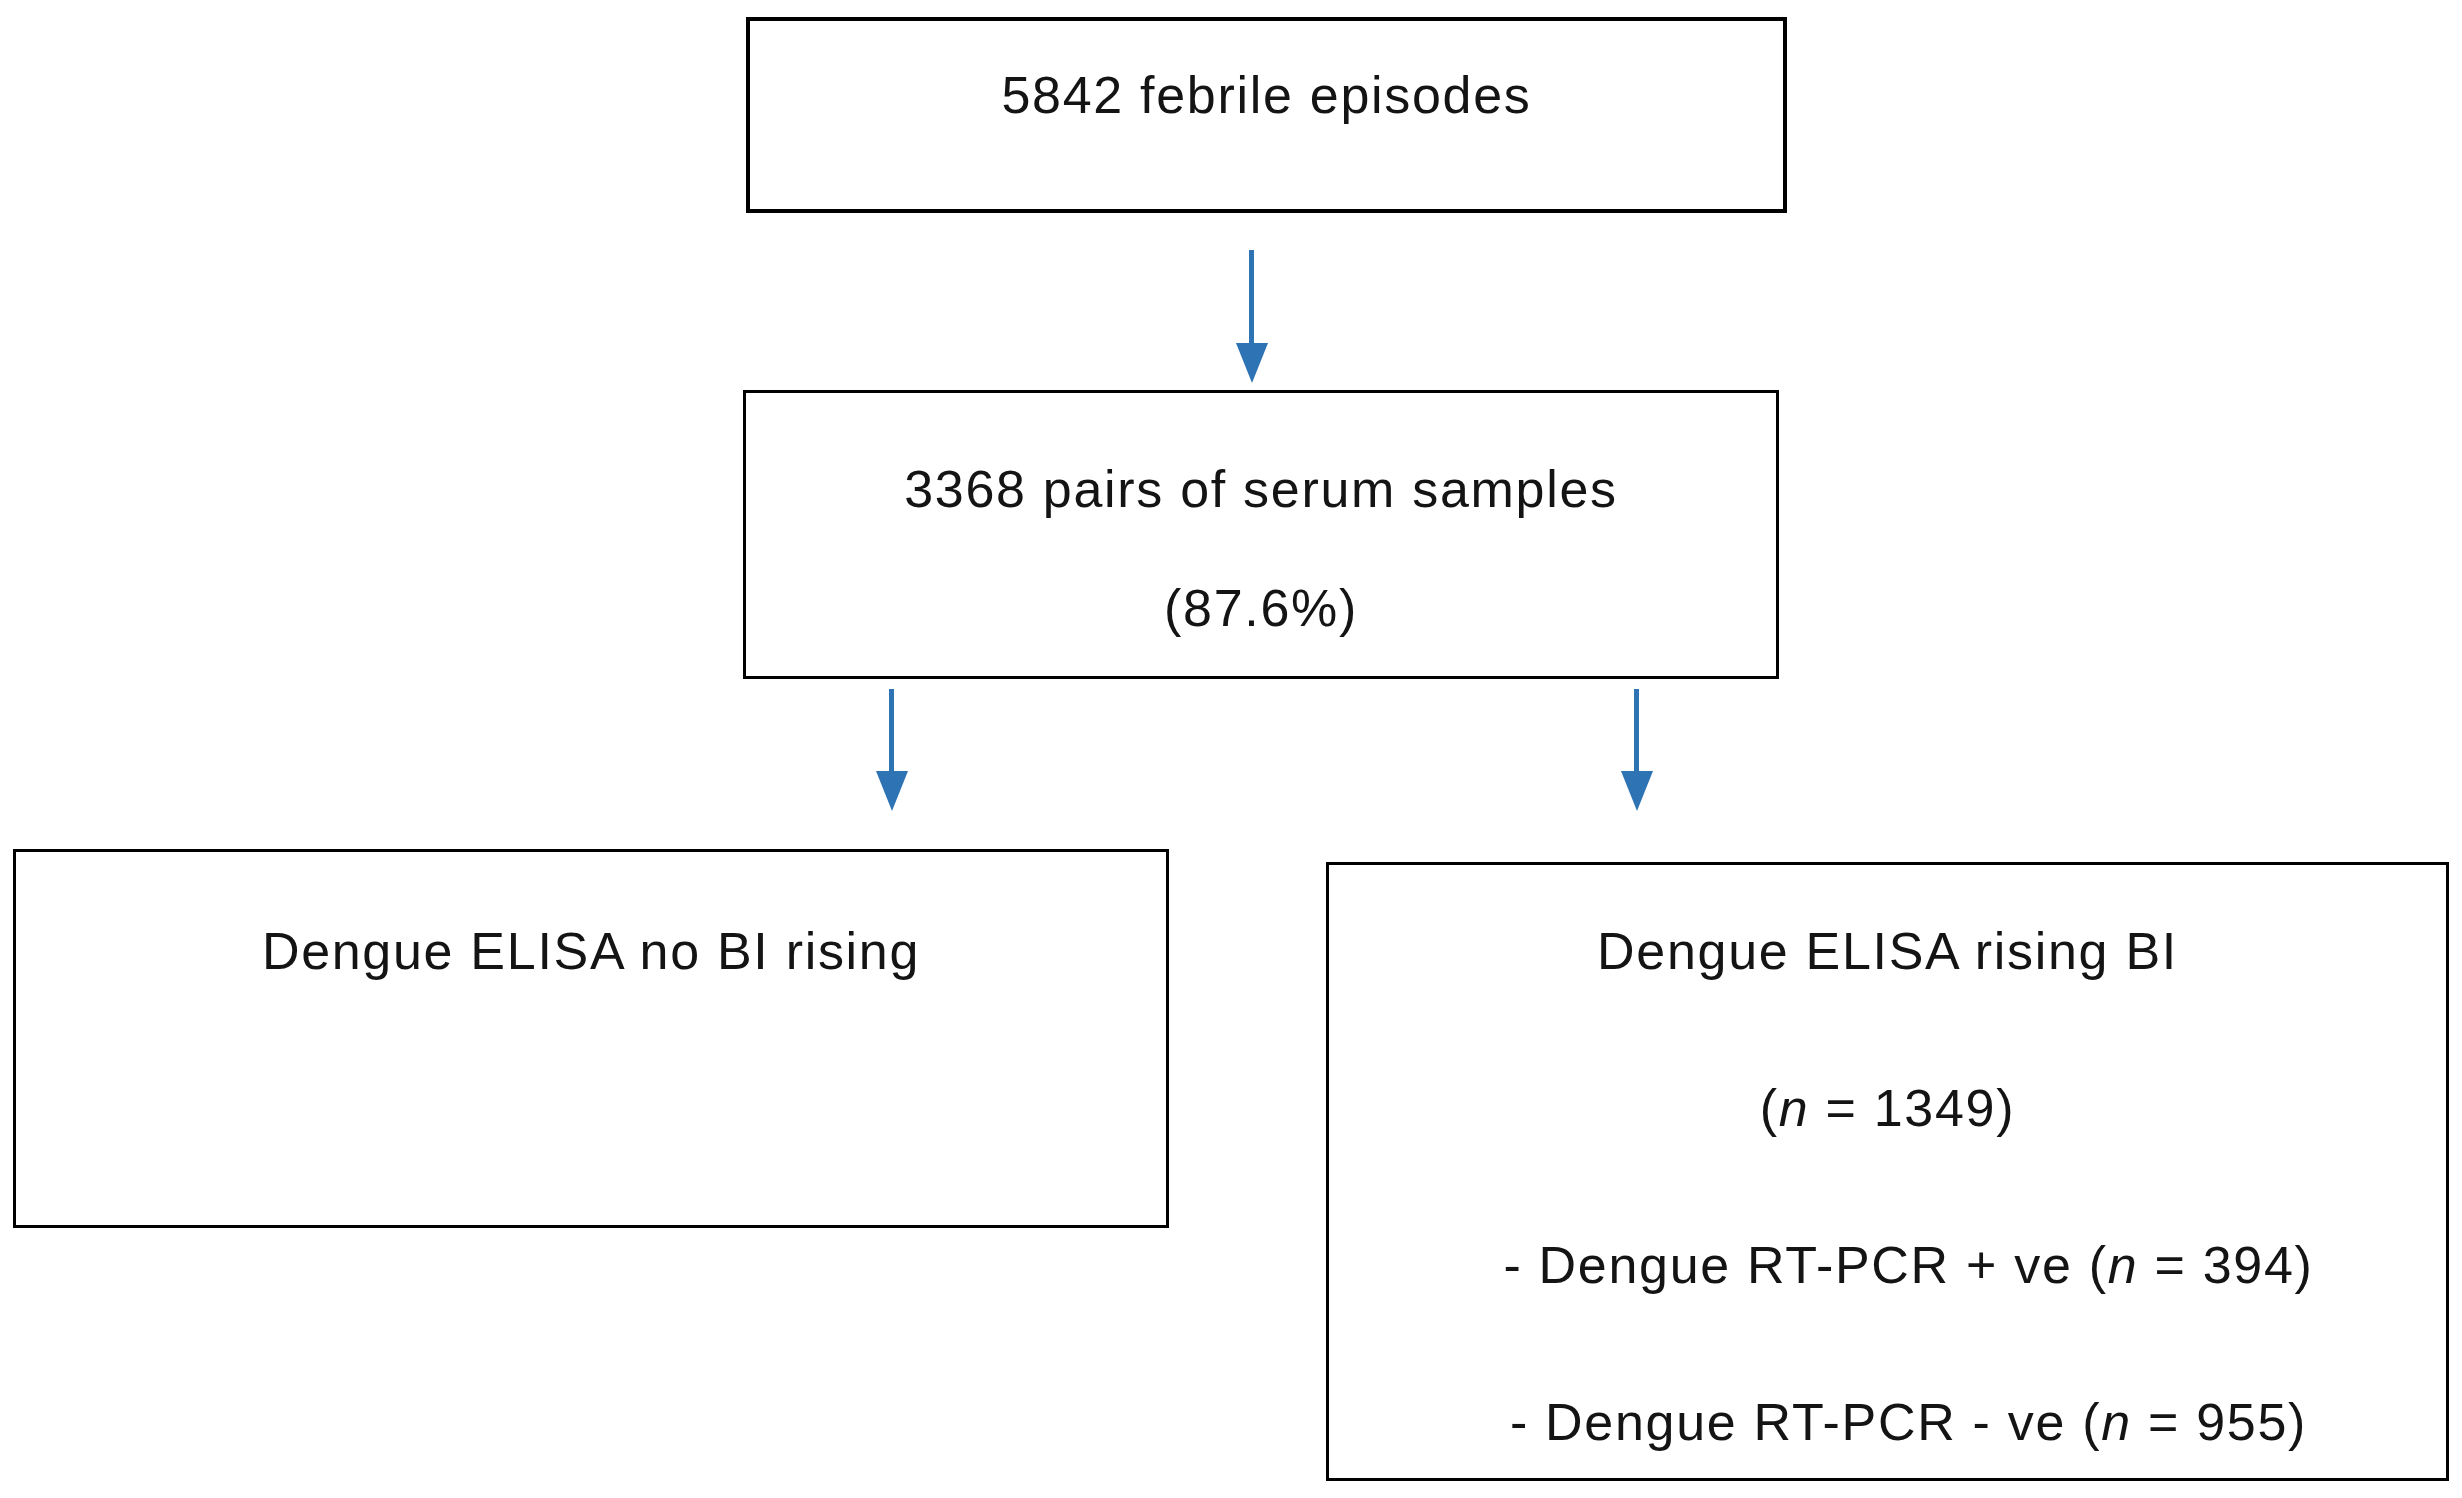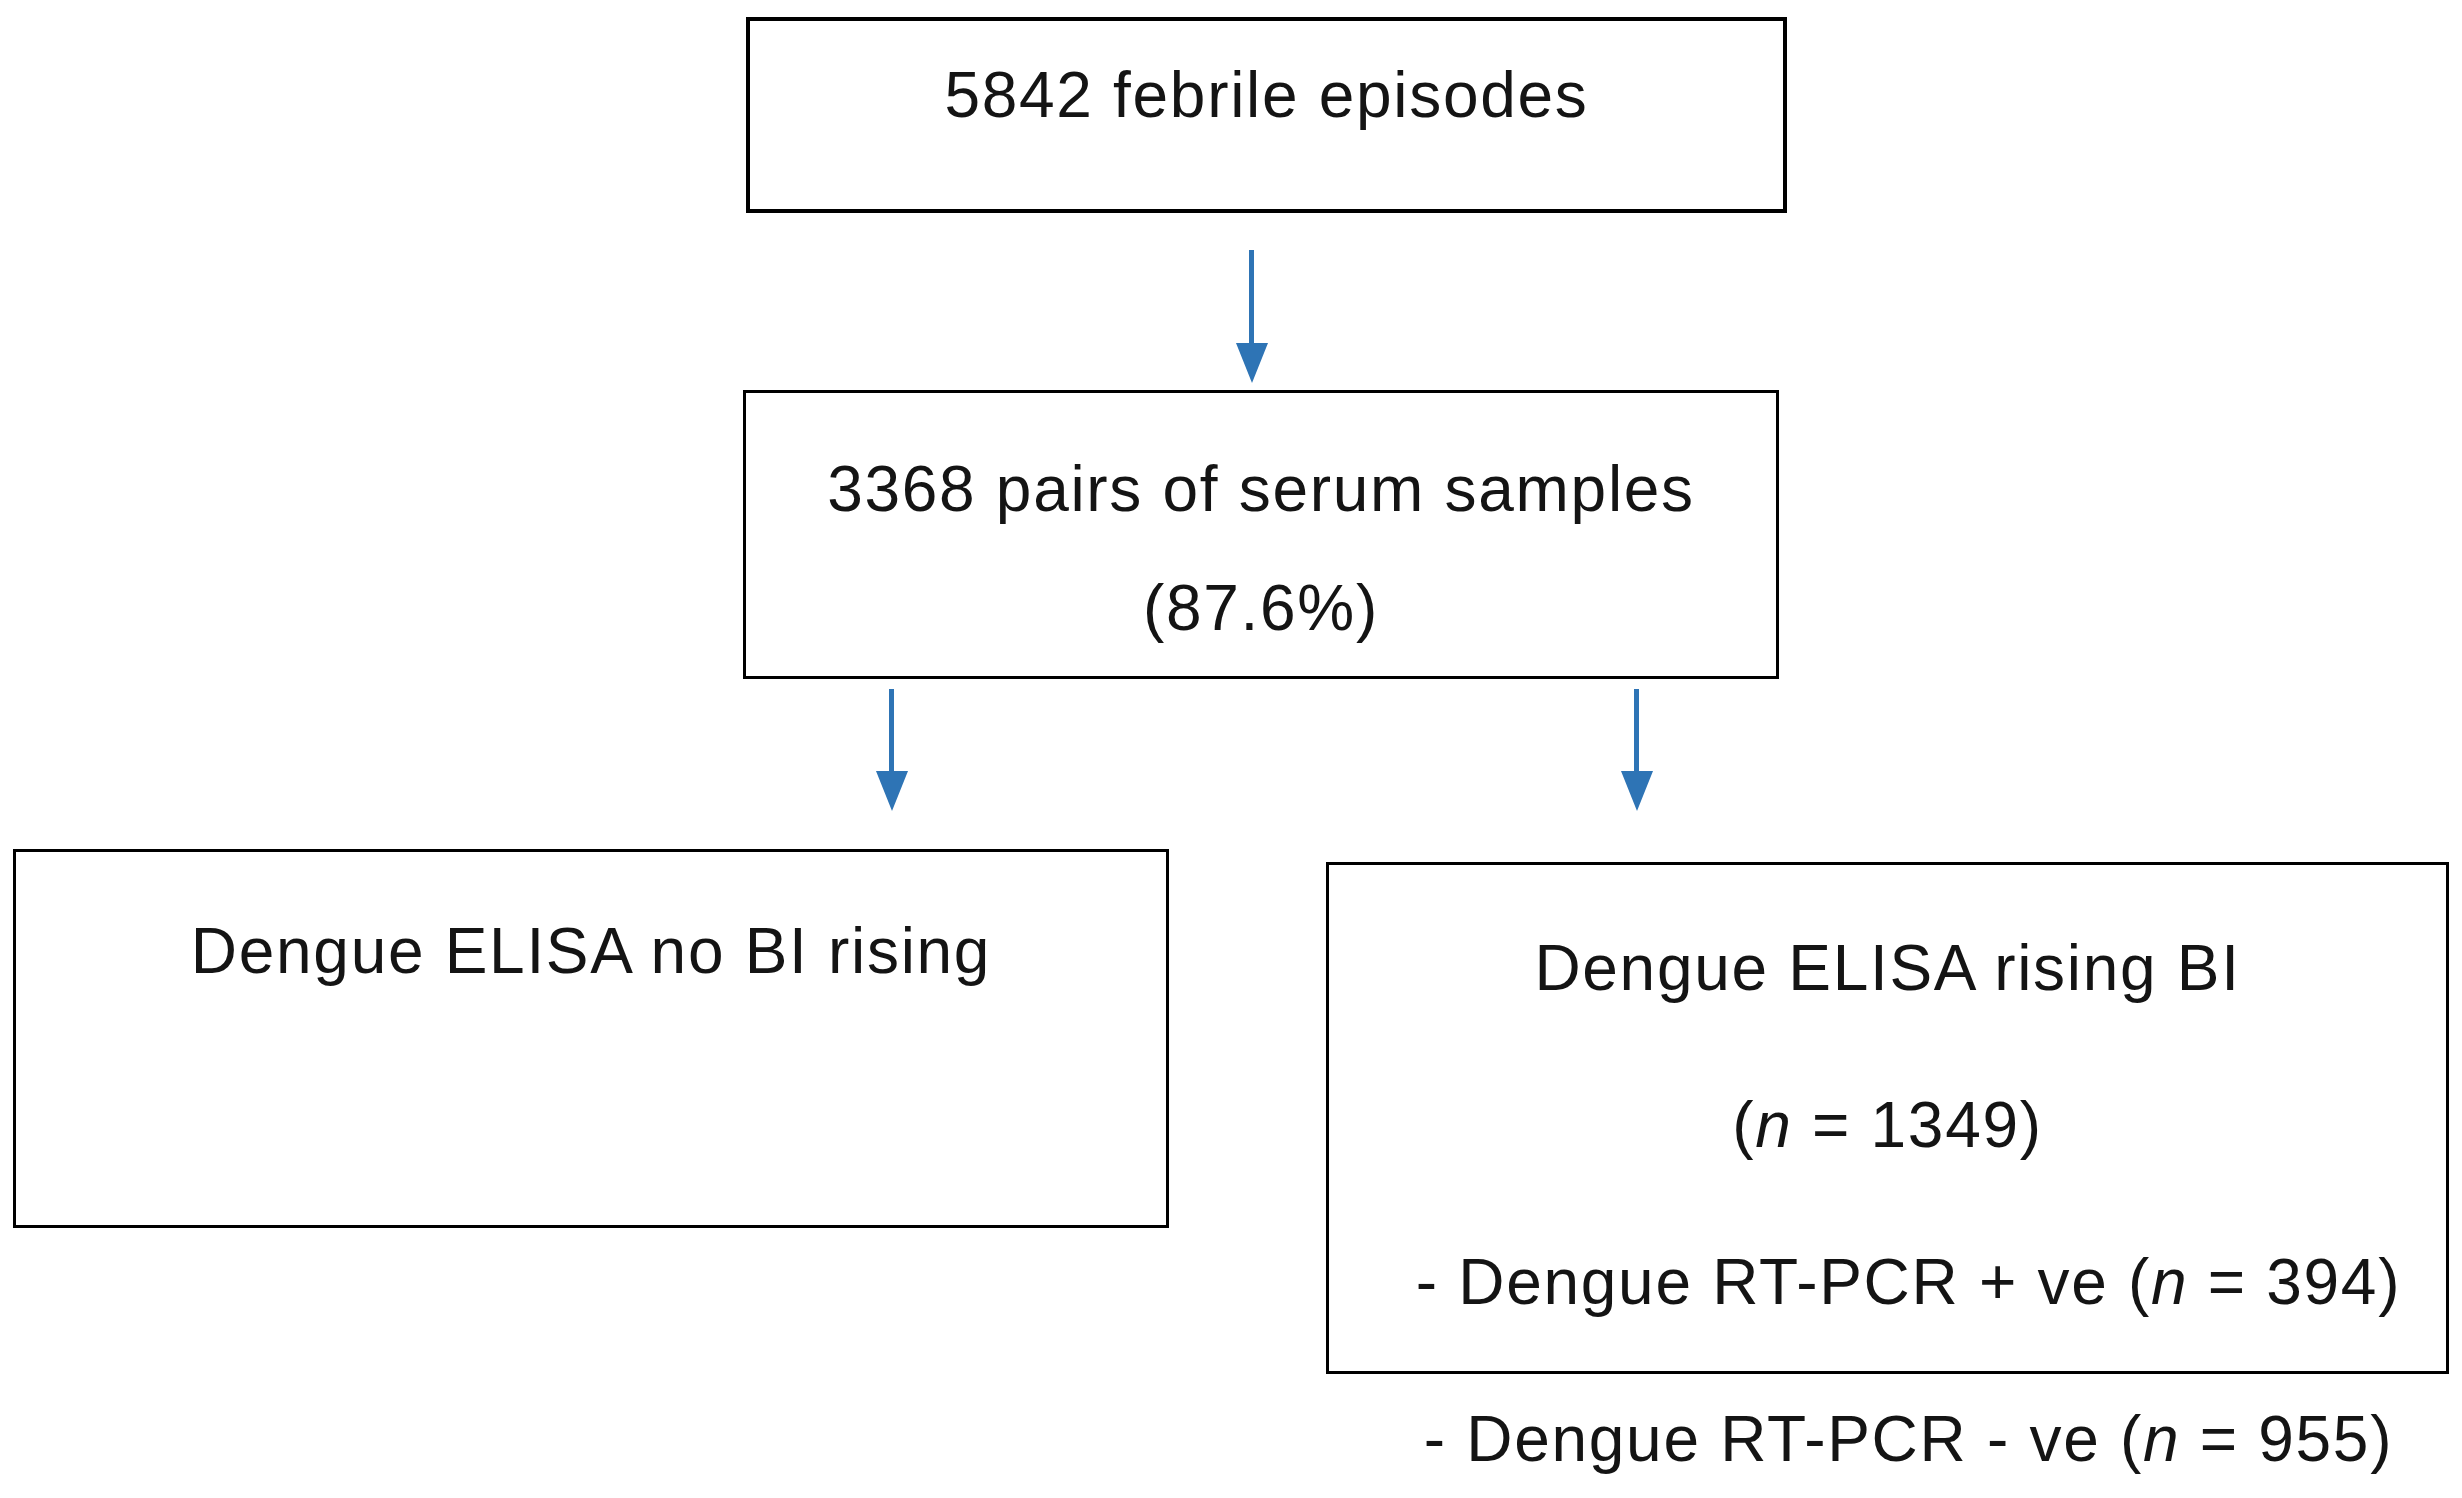--- a/index.html
+++ b/index.html
@@ -12,42 +12,42 @@
     color: #141414;
     overflow: hidden;
   }
   .flow-box {
     position: absolute;
     background: #ffffff;
     border: 3.5px solid #000000;
     box-sizing: border-box;
     text-align: center;
     letter-spacing: 1.7px;
-    font-size: 64px;
+    font-size: 52px;
     line-height: 157px;
   }
   .flow-box .line { display: block; white-space: nowrap; }
   #box-febrile {
     left: 746px; top: 17.4px; width: 1041px; height: 196px;
     border-width: 4.4px;
     padding-top: 45px;
     line-height: 59px;
   }
   #box-serum {
     left: 743px; top: 390px; width: 1036px; height: 289px;
     padding-top: 37px;
     line-height: 119px;
   }
   #box-no-rising {
     left: 13px; top: 849px; width: 1156px; height: 379px;
     padding-top: 21px;
   }
   #box-rising {
-    left: 1326px; top: 862px; width: 1123px; height: 512px;
-    padding-top: 25px;
+    left: 1326px; top: 862px; width: 1123px; height: 619px;
+    padding-top: 8px;
   }
   .sub-line {
     text-align: center;
     padding-left: 42px;
   }
   .nvar { font-style: italic; }
   .arrow {
     position: absolute;
     width: 35px;
     display: flex;

